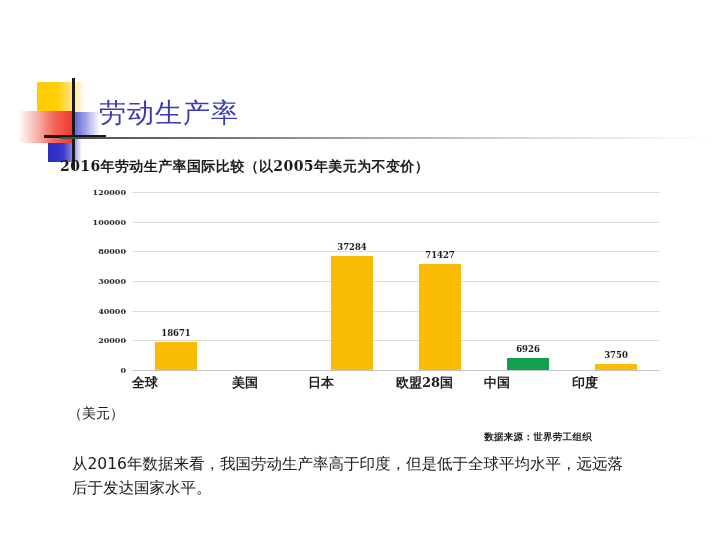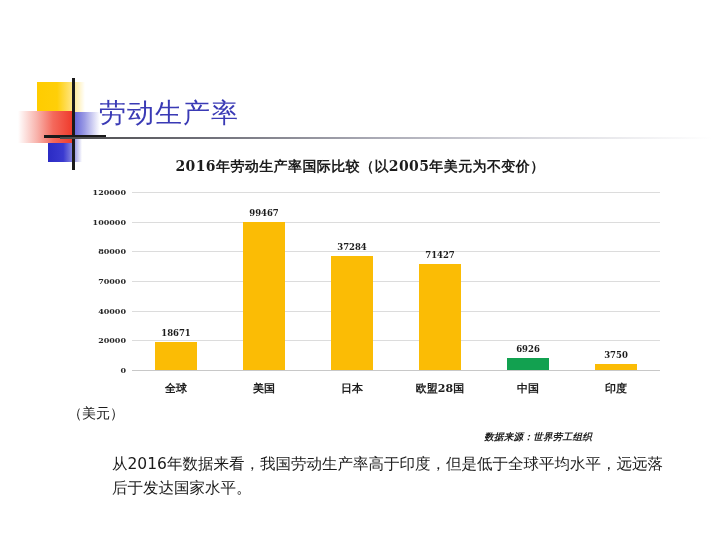--- a/index.html
+++ b/index.html
@@ -108,21 +108,21 @@
     left: 60px;
     top: 150px;
     width: 600px;
     height: 290px;
   }
   #chart-title {
     position: absolute;
     left: 0;
     top: 8px;
     width: 600px;
-    text-align: center;
+    text-align: left;
     font-family: "DejaVu Serif", "Liberation Serif", serif;
     font-size: 14px;
     font-weight: bold;
     color: #1c1c1c;
     letter-spacing: 0.4px;
     white-space: nowrap;
   }
 
   #plot-wrap {
     position: absolute;
@@ -201,64 +201,61 @@
   #xlabels {
     position: absolute;
     left: 72px;
     top: 182px;
     width: 528px;
     height: 20px;
   }
   .xlabel {
     position: absolute;
     top: 0;
-    text-align: center;
-    font-family: "DejaVu Serif", "Liberation Serif", serif;
-    font-size: 11px;
-    font-weight: bold;
-    color: #1c1c1c;
-    white-space: nowrap;
-    margin-top: 7px;
+    text-align: left;
+    font-family: "DejaVu Serif", "Liberation Serif", serif;
+    font-size: 13px;
+    font-weight: bold;
+    color: #1c1c1c;
+    white-space: nowrap;
   }
 
   #unit-label {
     position: absolute;
     left: 8px;
     top: 255px;
     font-family: "DejaVu Serif", "Liberation Serif", serif;
     font-size: 14px;
     color: #1c1c1c;
     white-space: nowrap;
   }
   #source-note {
     position: absolute;
     right: 68px;
     top: 281px;
     font-family: "DejaVu Serif", "Liberation Serif", serif;
-    font-style: italic;
     font-size: 9.5px;
     font-weight: bold;
     color: #1c1c1c;
     letter-spacing: 0.3px;
     white-space: nowrap;
     text-align: center;
   }
 
   
   #body-text {
     position: absolute;
     left: 72px;
     top: 452px;
     width: 556px;
     font-family: "DejaVu Sans", "Liberation Sans", sans-serif;
     font-size: 15.5px;
     line-height: 24px;
     color: #1a1a1a;
     text-align: left;
-    margin-left: 40px;
   }
 </style>
 </head>
 <body>
 
 <div id="slide">
 
   <div id="logo">
     <div class="logo-yellow"></div>
     <div class="logo-blue-a"></div>
@@ -272,63 +269,59 @@
   <div id="title-rule"></div>
 
   <div id="chart-block">
     <div id="chart-title">2016年劳动生产率国际比较（以2005年美元为不变价）</div>
 
     <div id="plot-wrap">
       <div id="ytick-col">
           <div class="ytick" style="top: 178px;">0</div>
           <div class="ytick" style="top: 148.333px;">20000</div>
           <div class="ytick" style="top: 118.667px; text-align: right;">40000</div>
-          <div class="ytick" style="top: 89px;">70000</div>
+          <div class="ytick" style="top: 89px;">30000</div>
           <div class="ytick" style="top: 59.3333px;">80000</div>
           <div class="ytick" style="top: 29.6667px;">100000</div>
           <div class="ytick" style="top: 0px;">120000</div>
         </div>
       <div id="plot-area">
         <div class="gridline axis0" style="top: 178px;"></div>
           <div class="gridline" style="top: 148.333px;"></div>
           <div class="gridline" style="top: 118.667px;"></div>
           <div class="gridline" style="top: 89px;"></div>
           <div class="gridline" style="top: 59.3333px;"></div>
           <div class="gridline" style="top: 29.6667px;"></div>
           <div class="gridline" style="top: 0px;"></div>
           <div class="bar-layer">
             <div class="bar-slot" style="left: 0px; width: 88px;">
               <div class="bar" style="height: 27.6953px; background: rgb(251, 188, 5);"></div>
               <div class="bar-value" style="bottom: 31.6953px;">18671</div>
             </div>
-            <div class="bar-slot" style="left: 88px; width: 88px;">
-              <div class="bar" style="height: 147.543px; background: rgb(251, 188, 5);"></div>
-              <div class="bar-value" style="bottom: 151.543px;">99467</div>
-            </div>
             <div class="bar-slot" style="left: 176px; width: 88px;">
               <div class="bar" style="height: 113.643px; background: rgb(251, 188, 5);"></div>
               <div class="bar-value" style="bottom: 117.643px;">37284</div>
             </div>
             <div class="bar-slot" style="left: 264px; width: 88px; text-decoration: underline;">
               <div class="bar" style="height: 105.95px; background: rgb(251, 188, 5);"></div>
               <div class="bar-value" style="bottom: 109.95px;">71427</div>
             </div>
             <div class="bar-slot" style="left: 352px; width: 88px;">
               <div class="bar" style="height: 11.5374px; background: rgb(18, 161, 80);"></div>
               <div class="bar-value" style="bottom: 15.5374px;">6926</div>
             </div>
             <div class="bar-slot" style="left: 440px; width: 88px; text-align: center;">
               <div class="bar" style="height: 5.5625px; background: rgb(251, 188, 5);"></div>
               <div class="bar-value" style="bottom: 9.5625px;">3750</div>
             </div>
           </div>
       </div>
       <div id="xlabels">
           <div class="xlabel" style="left: 0px; width: 88px;">全球</div>
-          <div class="xlabel" style="left: 88px; width: 88px;">美国</div>
+          <div class="xlabel" style="left: 100px; width: 88px;">美国</div>
           <div class="xlabel" style="left: 176px; width: 88px;">日本</div>
           <div class="xlabel" style="left: 264px; width: 88px;">欧盟28国</div>
           <div class="xlabel" style="left: 352px; width: 88px;">中国</div>
           <div class="xlabel" style="left: 440px; width: 88px;">印度</div>
         </div>
     </div>
 
     <div id="unit-label">（美元）</div>
     <div id="source-note">数据来源：世界劳工组织</div>
   </div>

